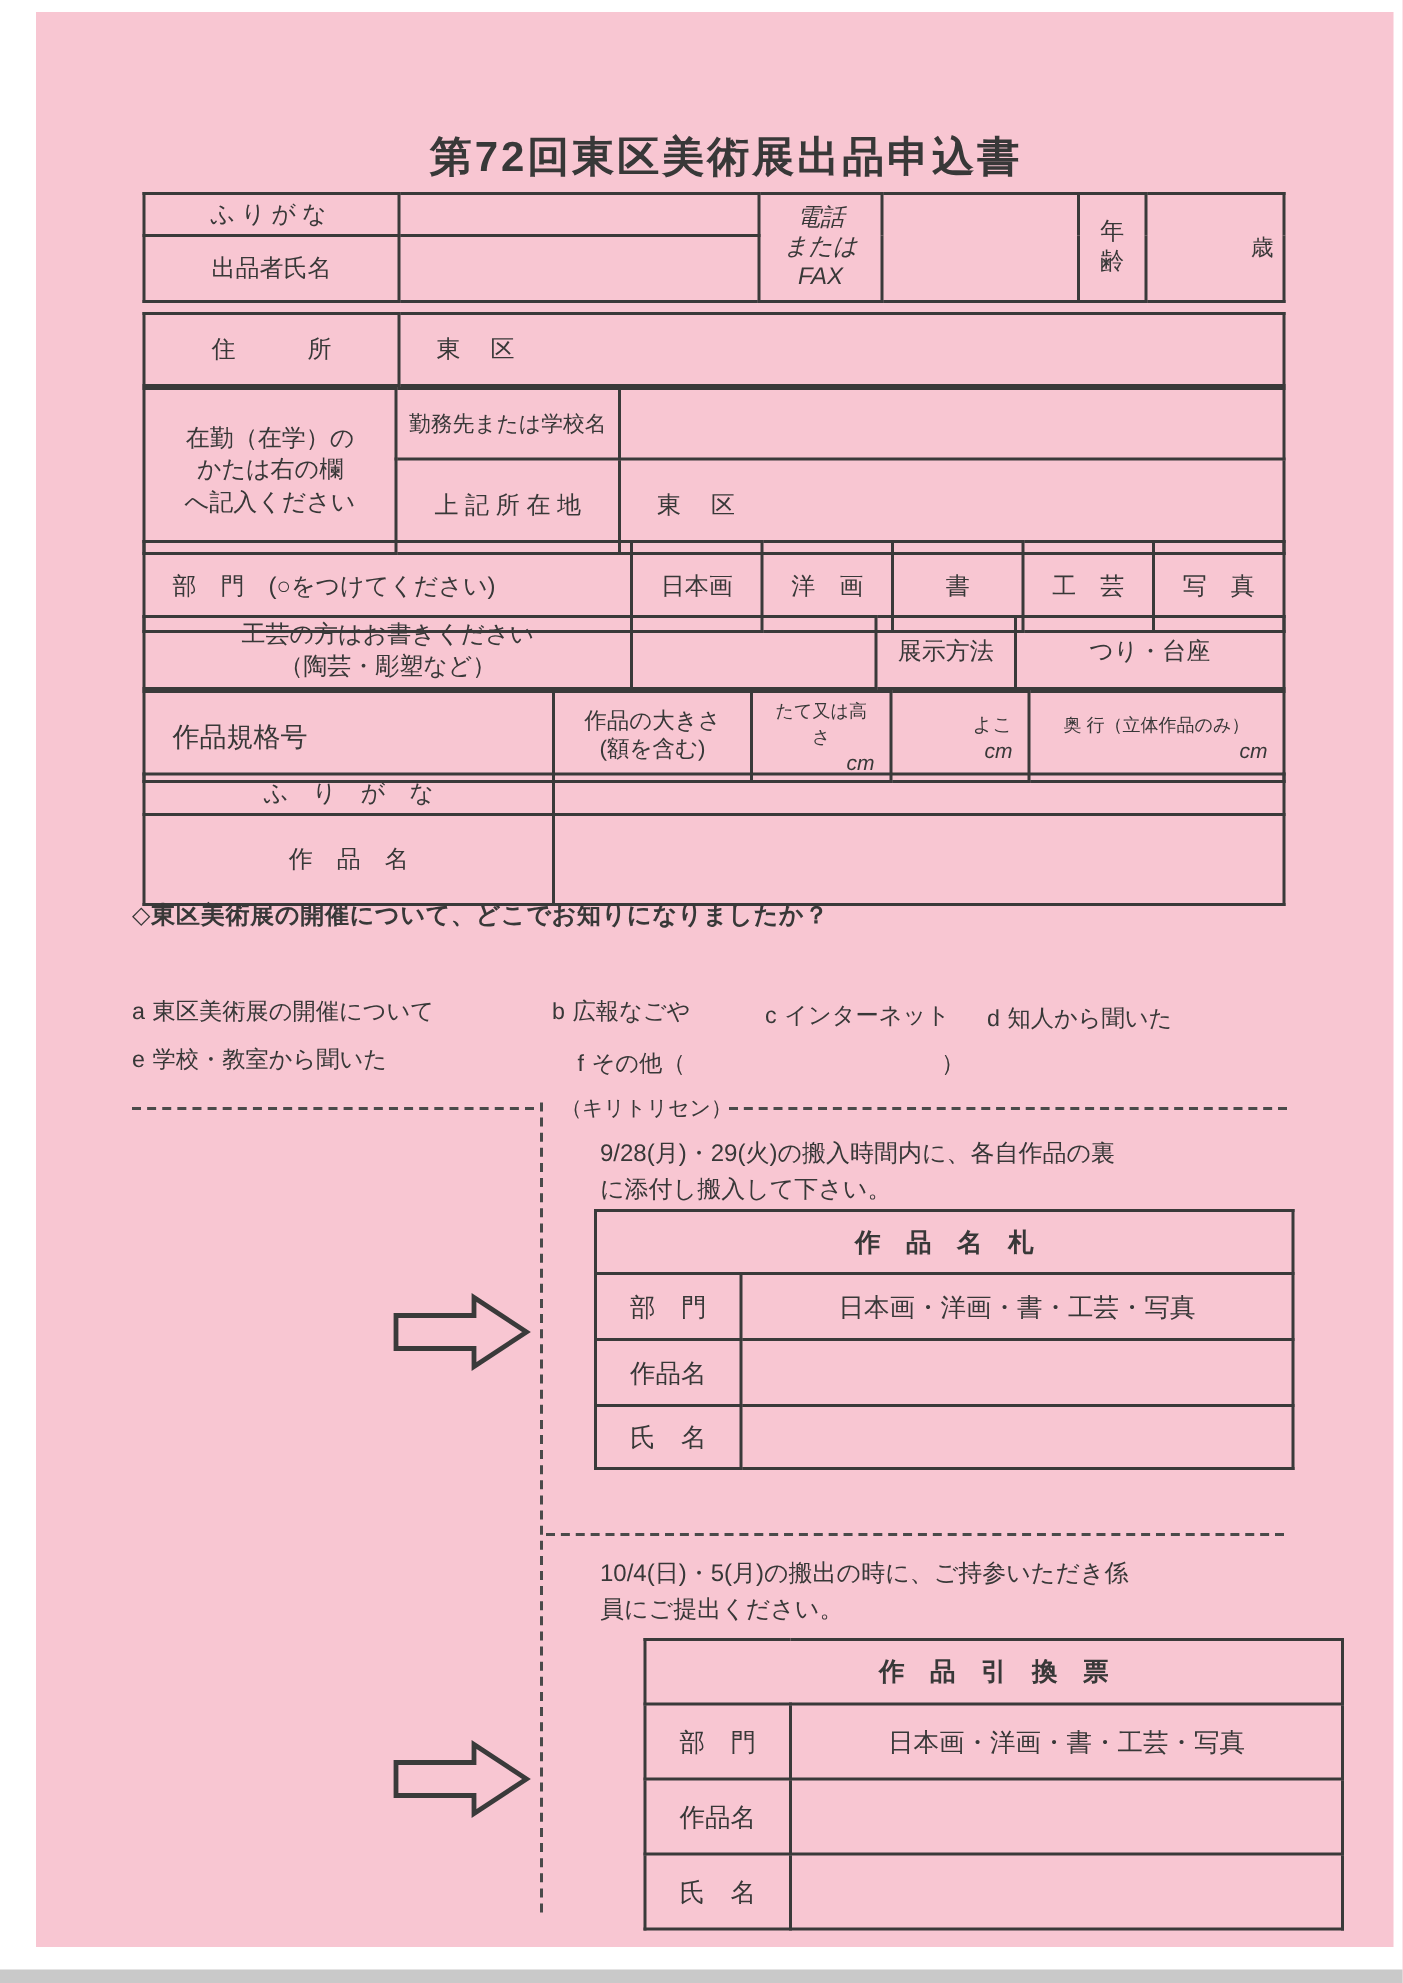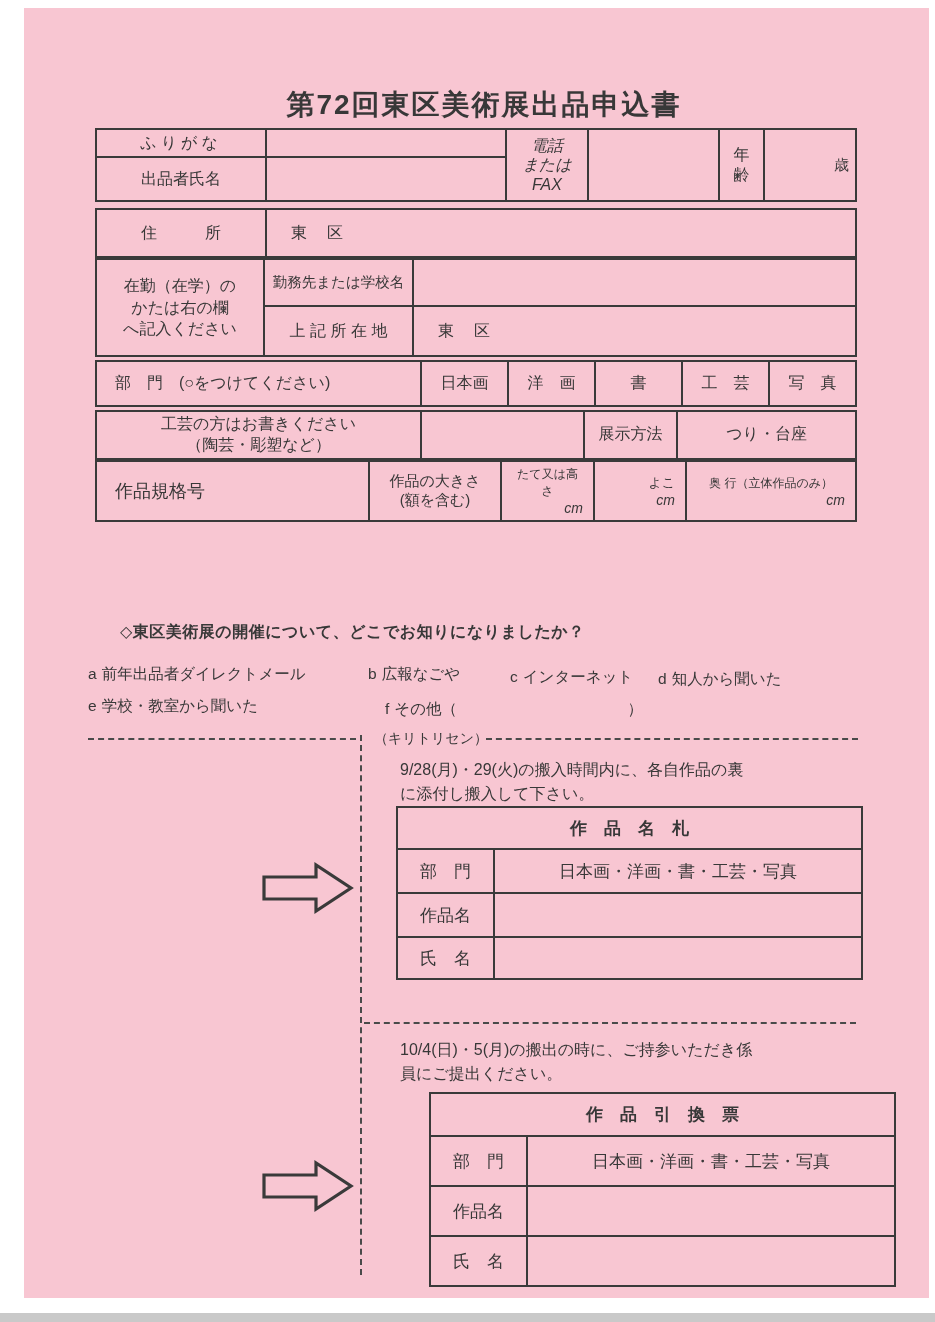--- a/index.html
+++ b/index.html
@@ -95,38 +95,38 @@
         <col style="width:443px">
       </colgroup>
     <tbody>
         <tr style="height:47px">
       <td rowspan="2" class="c pre" style="line-height:1.35">在勤（在学）の
 かたは右の欄
 へ記入ください</td>
       <td class="c" style="font-size:14.5px">勤務先または学校名</td>
       <td></td>
     </tr>
-    <tr style="height:50px">
+    <tr style="height:63px">
       <td class="c">上 記 所 在 地</td>
       <td class="fs18" style="padding-left:24px;letter-spacing:2px">東　区</td>
     </tr>
   </tbody>
     </table>
 
   <table class="tbl" style="left:71px;top:352px;width:760px;">
     <colgroup>
         <col style="width:325px">
         <col style="width:87px">
         <col style="width:87px">
         <col style="width:87px">
         <col style="width:87px">
         <col style="width:87px">
       </colgroup>
     <tbody>
-        <tr style="height:45px">
+        <tr style="height:60px">
       <td class="fs17" style="padding-left:18px">部　門　(○をつけてください)</td>
       <td class="c fs18">日本画</td>
       <td class="c fs18">洋　画</td>
       <td class="c fs18">書</td>
       <td class="c fs18">工　芸</td>
       <td class="c fs18">写　真</td>
     </tr>
   </tbody>
     </table>
 
@@ -181,24 +181,40 @@
       <td class="nopad">
         <div class="flexcol">
           <span class="fs12 c">奥 行（立体作品のみ）</span>
           <span class="fs14 tr">cm</span>
         </div>
       </td>
     </tr>
   </tbody>
     </table>
 
-
-  <div class="survey-q" style="left:64px;top:614px;margin-left:32px;">◇東区美術展の開催について、どこでお知りになりましたか？</div>
+  <table class="tbl" style="left:71px;top:507px;width:760px;">
+    <colgroup>
+        <col style="width:273px">
+        <col style="width:487px">
+      </colgroup>
+    <tbody>
+        <tr style="height:26px">
+      <td class="c fs15">ふ　り　が　な</td>
+      <td></td>
+    </tr>
+    <tr style="height:60px">
+      <td class="c fs22">作　品　名</td>
+      <td></td>
+    </tr>
+  </tbody>
+    </table>
+
+  <div class="survey-q" style="left:64px;top:592px;">◇東区美術展の開催について、どこでお知りになりましたか？</div>
   <div class="survey-opt" style="left:64px;top:656px;">
-    <span class="k">a</span><span>前年出品者ダイレクトメール</span>
+    <span class="k">a</span><span>東区美術展の開催について</span>
   </div>
   <div class="survey-opt" style="left:344px;top:656px;">
     <span class="k">b</span><span>広報なごや</span>
   </div>
   <div class="survey-opt" style="left:486px;top:659px;">
     <span class="k">c</span><span>インターネット</span>
   </div>
   <div class="survey-opt" style="left:634px;top:661px;">
     <span class="k">d</span><span>知人から聞いた</span>
   </div>

